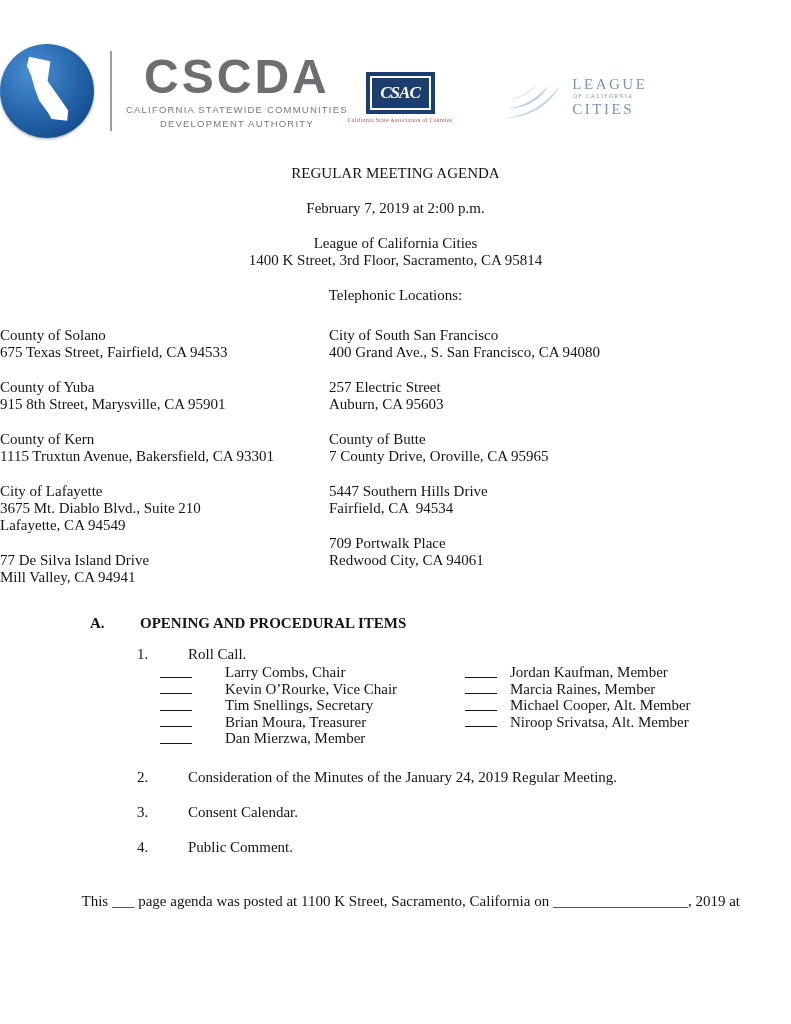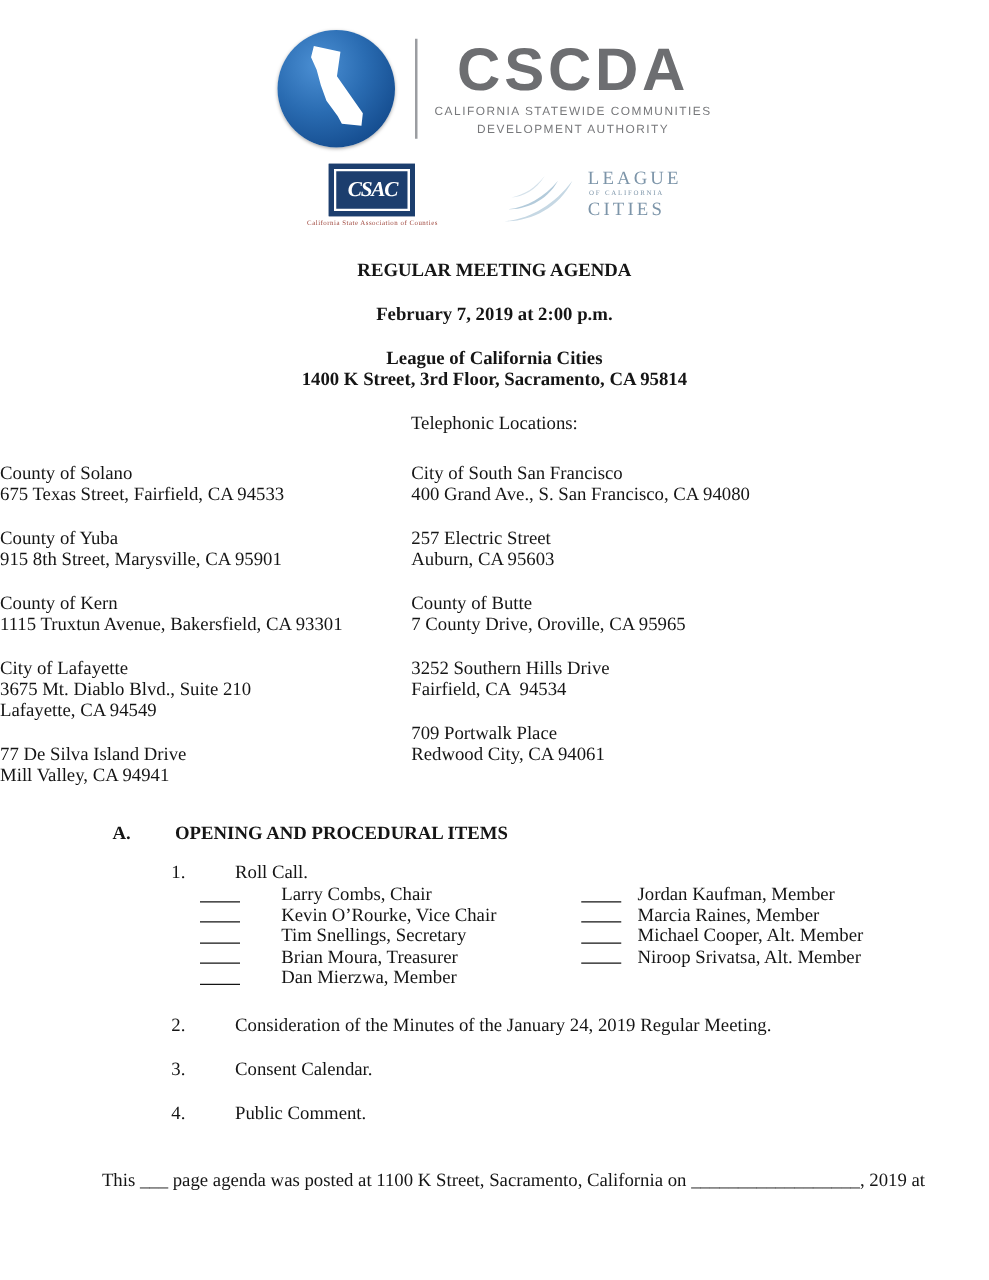--- a/index.html
+++ b/index.html
@@ -4,21 +4,21 @@
 <style>
   * { margin:0; padding:0; box-sizing:border-box; }
   html,body { background:#ffffff; }
   .page {
     width:791px; height:1024px; background:#ffffff; position:relative;
     font-family:"Liberation Serif", serif; font-size:15px; color:#151515;
     overflow:hidden; margin:0 auto;
   }
 
   
-  .logo-area { padding-top:24px; display:flex; flex-direction:column; align-items:center; }
+  .logo-area { padding-top:44px; display:flex; align-items:center; }
   .cscda-logo { display:flex; align-items:center; }
   .globe {
     width:94px; height:94px; border-radius:50%;
     background: radial-gradient(circle at 35% 30%, #4c90d4 0%, #2a6cb2 42%, #175093 75%, #0d3d77 100%);
     display:flex; align-items:center; justify-content:center;
     box-shadow: 0 1px 3px rgba(0,0,0,0.35);
     flex-shrink:0;
   }
   .globe svg { width:56px; height:74px; }
   .logo-divider { width:2px; height:80px; background:#9b9da1; margin:0 14px 0 16px; }
@@ -46,21 +46,21 @@
   .csac-caption { font-size:5.5px; color:#a04a40; margin-top:3px; letter-spacing:0.4px; white-space:nowrap; }
 
   .league { display:flex; align-items:center; gap:6px; margin-top:2px; }
   .league svg { width:62px; height:46px; }
   .league-text { color:#7d95a9; line-height:1; }
   .league-l1, .league-l3 { font-size:15px; letter-spacing:2.5px; }
   .league-l2 { font-size:5.5px; letter-spacing:1.4px; margin:2px 0 2px 1px; }
 
   
   .title-block { text-align:center; margin-top:27px; line-height:17px; }
-  .bold { font-weight:700; }
+  .bold { font-weight:400; }
   .tb-gap { margin-top:18px; }
 
   
   .locations { display:flex; margin-top:23px; }
   .loc-col { width:329px; display:flex; flex-direction:column; gap:18px; }
   .loc-line { line-height:17px; white-space:pre-wrap; }
 
   
   .section-row { display:flex; margin:29px 0 0 90px; font-weight:700; }
   .section-letter { width:50px; }
@@ -165,21 +165,21 @@
       </div>
       <div>
         <div class="loc-line">257 Electric Street</div>
         <div class="loc-line">Auburn, CA 95603</div>
       </div>
       <div>
         <div class="loc-line">County of Butte</div>
         <div class="loc-line">7 County Drive, Oroville, CA 95965</div>
       </div>
       <div>
-        <div class="loc-line">3252 Southern Hills Drive</div>
+        <div class="loc-line">5447 Southern Hills Drive</div>
         <div class="loc-line">Fairfield, CA  94534</div>
       </div>
       <div>
         <div class="loc-line">709 Portwalk Place</div>
         <div class="loc-line">Redwood City, CA 94061</div>
       </div>
     </div>
   </div>
 
   <div class="section-row">

